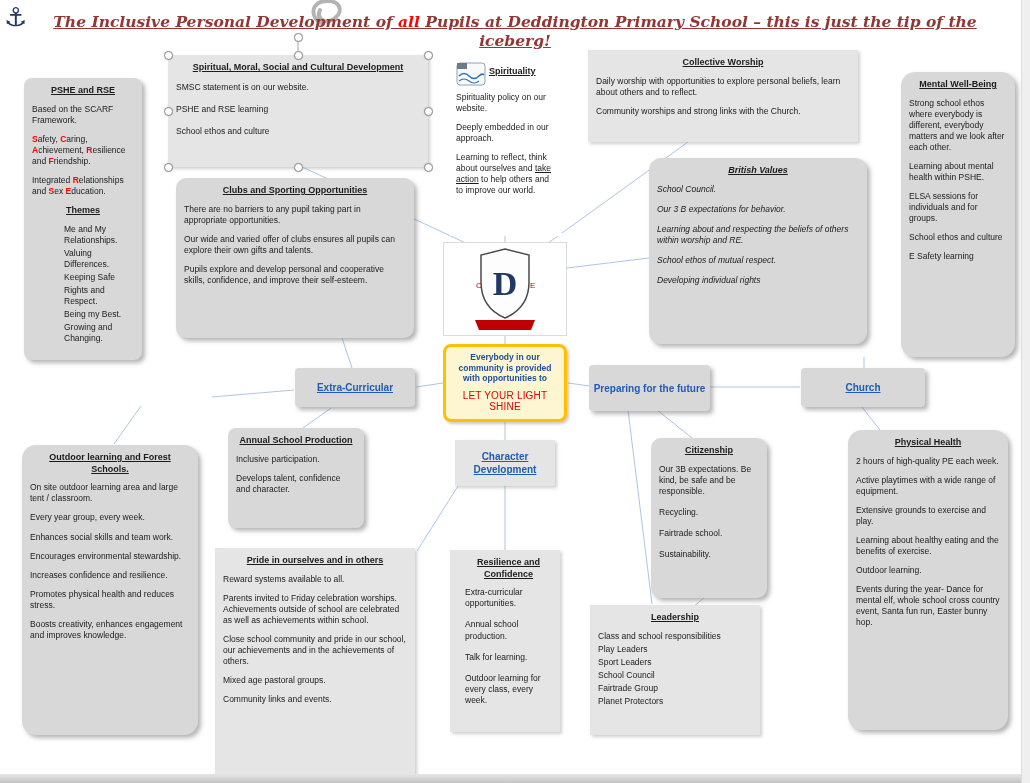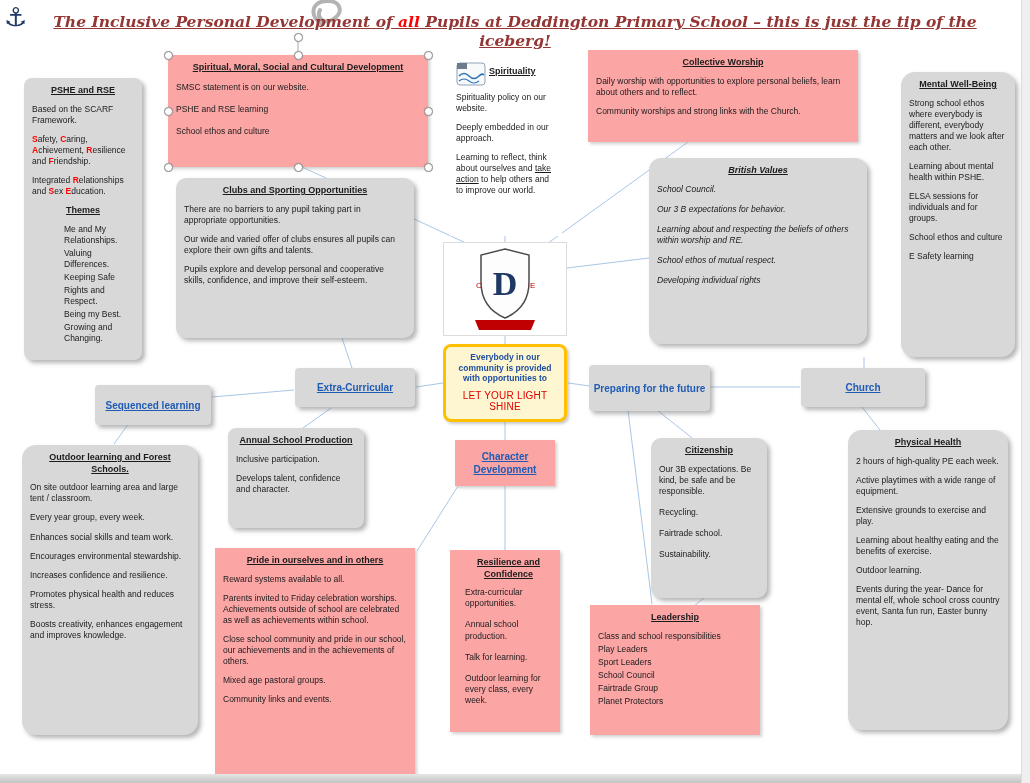--- a/index.html
+++ b/index.html
@@ -8,21 +8,21 @@
   .connectors{position:absolute;left:0;top:0;pointer-events:none;}
   .page-title{position:absolute;left:50px;top:12px;width:930px;text-align:center;
           font-family:"DejaVu Serif","Liberation Serif",serif;font-style:italic;font-weight:bold;
           font-size:15.5px;color:#943634;text-decoration:underline;}
   .page-title .all{color:#ff0000;}
   .anchor{position:absolute;left:4px;top:4px;font-size:26px;color:#1f3864;line-height:1;}
   .clip{position:absolute;left:302px;top:-2px;}
   .box{position:absolute;box-sizing:border-box;padding:6px 8px;font-size:8.5px;line-height:1.3;}
   .gray{background:#d8d8d8;border-radius:12px;box-shadow:3px 3px 4px rgba(110,110,110,.5);}
   .gray.sq{border-radius:4px;}
-  .yellow{background:#fca5a5;box-shadow:2px 2px 3px rgba(150,150,150,.45);}
+  .yellow{background:#e5e5e5;box-shadow:2px 2px 3px rgba(150,150,150,.45);}
   .white{background:#ffffff;}
   .bt{font-weight:bold;text-decoration:underline;text-align:center;font-size:9px;margin:1px 0 7px;}
   .t{margin:0 0 8px;}
   .node{display:flex;align-items:center;justify-content:center;text-align:center;
         color:#1f5bb5;font-weight:bold;font-size:10px;padding:3px;}
   .node .lbl{text-decoration:underline;}
   .node.nolink .lbl{text-decoration:none;}
   .red{color:#ff0000;font-weight:bold;}
   .u{text-decoration:underline;}
   .themes div{margin-bottom:2px;margin-left:32px;}
@@ -176,23 +176,20 @@
 
   <div class="box gray sq node" style="left:295px;top:368px;width:120px;height:39px;">
     <span class="lbl">Extra-Curricular</span>
   </div>
   <div class="box gray sq node nolink" style="left:589px;top:365px;width:121px;height:46px;">
     <span class="lbl">Preparing for the future</span>
   </div>
   <div class="box gray sq node" style="left:801px;top:368px;width:124px;height:39px;">
     <span class="lbl">Church</span>
   </div>
-  <div class="box gray sq node" style="left:95px;top:385px;width:116px;height:40px;">
-    <span class="lbl">Sequenced learning</span>
-  </div>
   <div class="box yellow node" style="left:455px;top:440px;width:100px;height:46px;">
     <span class="lbl">Character Development</span>
   </div>
 
   <div class="box gray" style="left:228px;top:428px;width:136px;height:100px;border-radius:8px;">
     <div class="bt">Annual School Production</div>
     <p class="t">Inclusive participation.</p>
     <p class="t">Develops talent, confidence and character.</p>
   </div>
 

